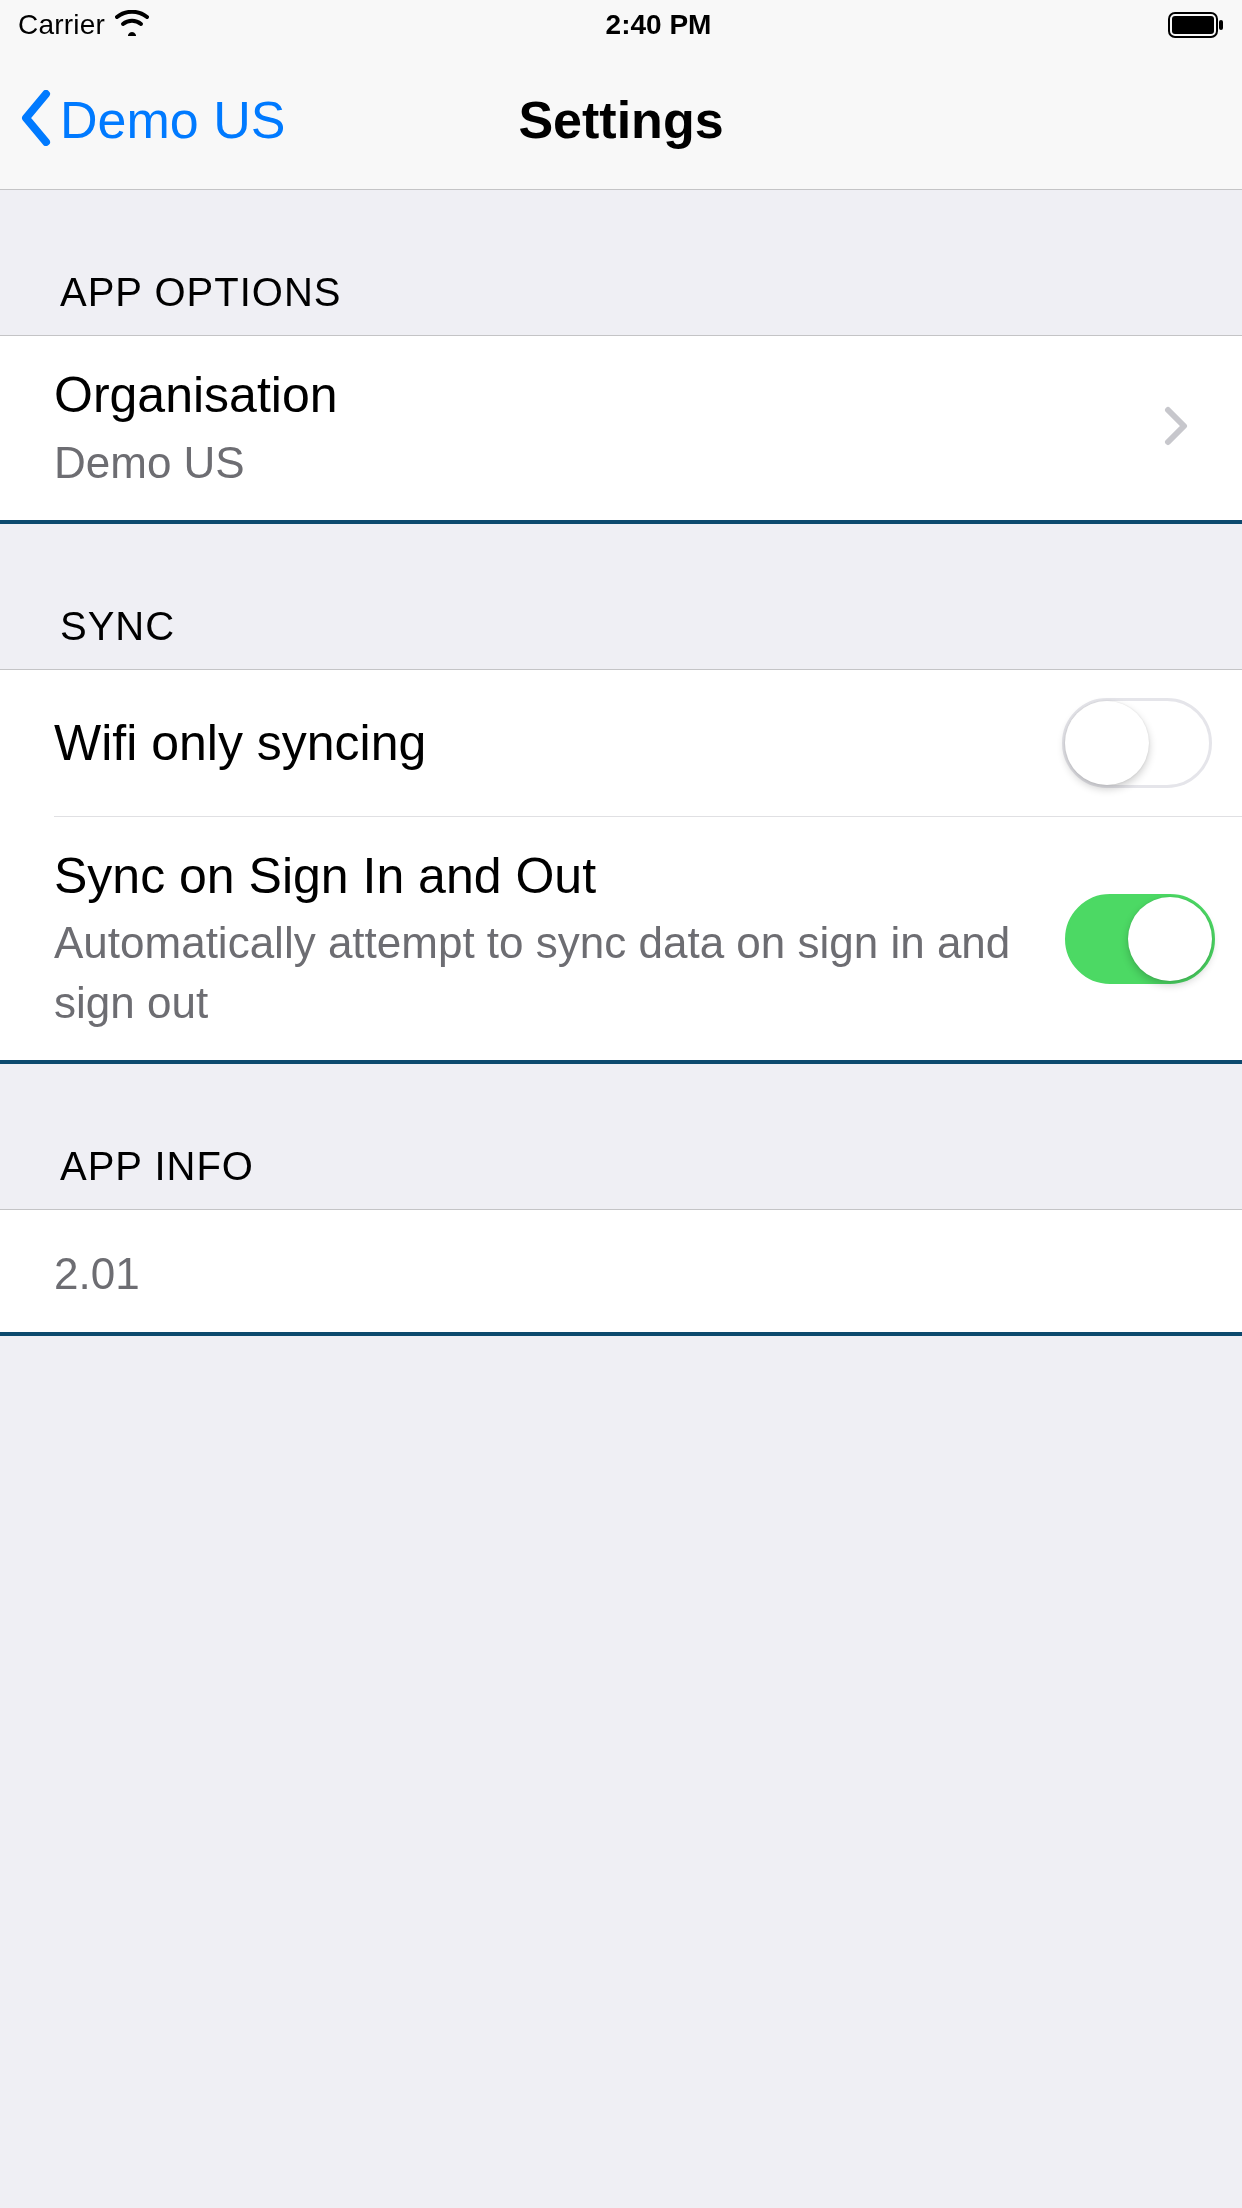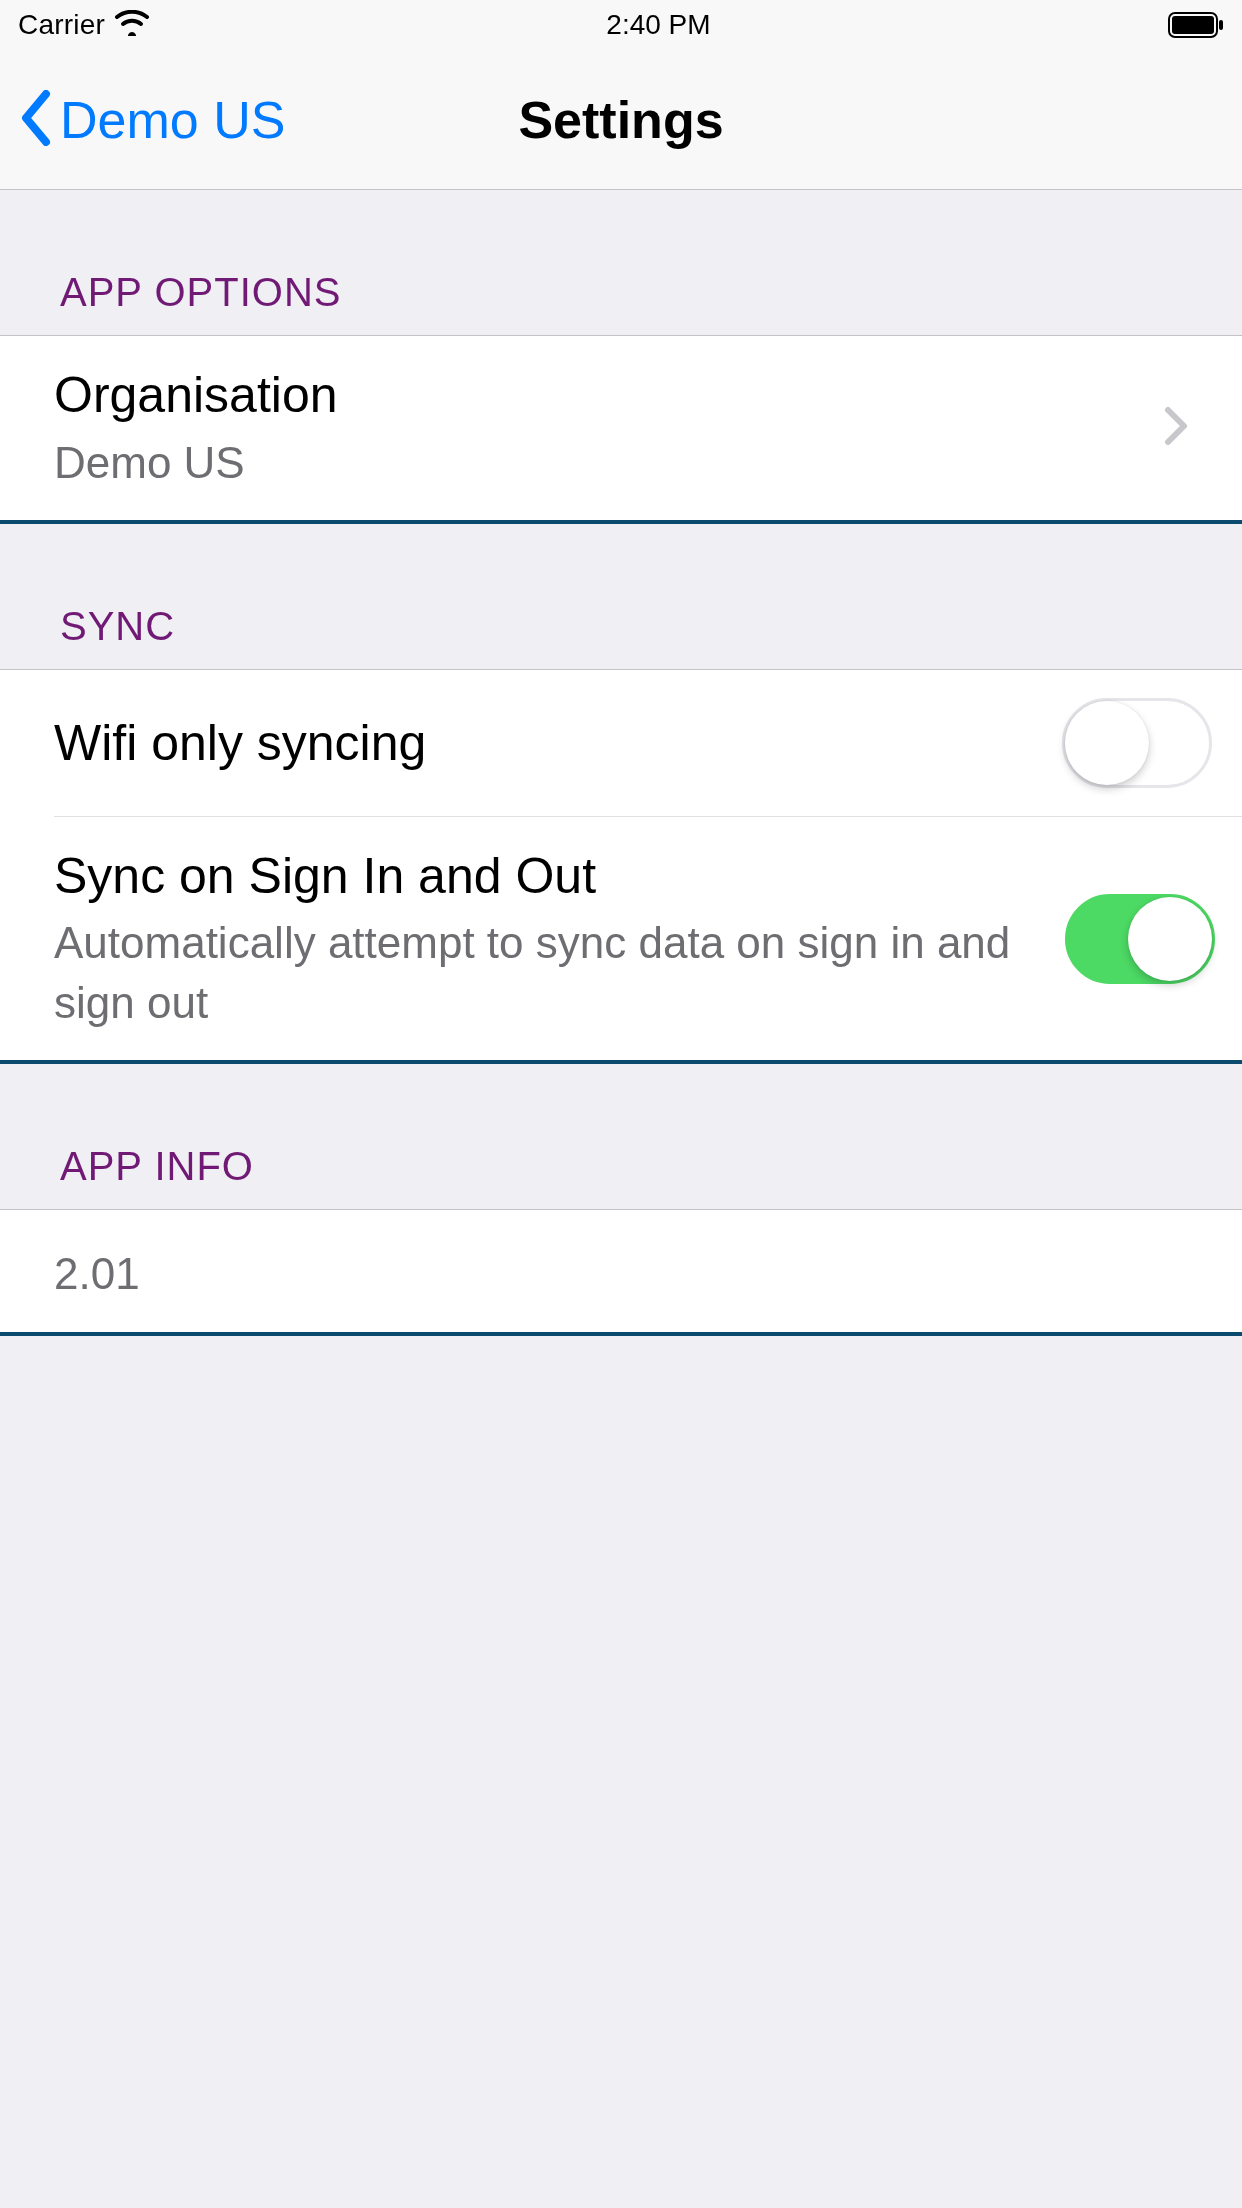--- a/index.html
+++ b/index.html
@@ -30,21 +30,21 @@
       align-items: center;
       gap: 10px;
     }
     .carrier {
       font-size: 28px;
       color: #000;
       letter-spacing: 0.2px;
     }
     .time {
       font-size: 28px;
-      font-weight: 400;
+      font-weight: 700;
       color: #000;
     }
     .battery {
       display: flex;
       align-items: center;
     }
     
     .nav-bar {
       height: 140px;
       background: #f8f8f8;
@@ -68,21 +68,21 @@
       position: absolute;
       left: 50%;
       transform: translateX(-50%);
       font-size: 52px;
       font-weight: 600;
       color: #000;
     }
     
     .section-header {
       font-size: 40px;
-      color: #701a75;
+      color: #000000;
       letter-spacing: 1px;
       padding: 80px 60px 20px 60px;
       text-transform: uppercase;
     }
     .cell-group {
       background: #fff;
       border-top: 1px solid #c4c4c6;
       border-bottom: 4px solid #0c4a6e;
     }
     .cell {

